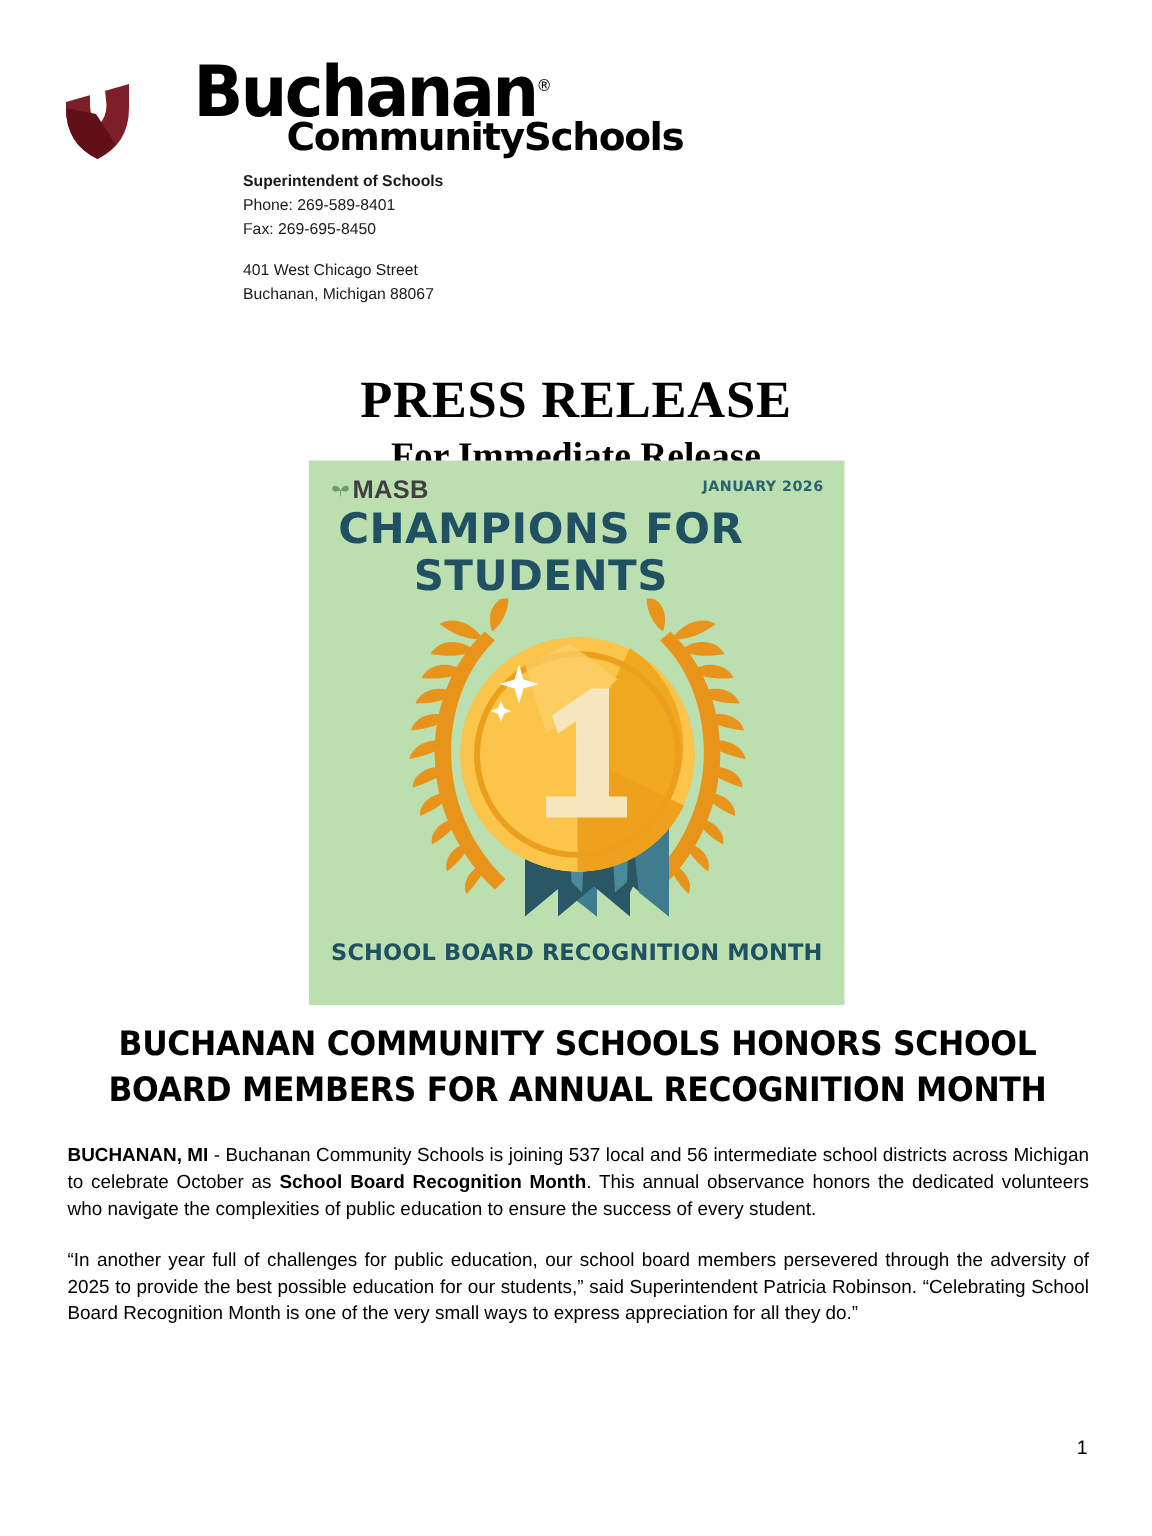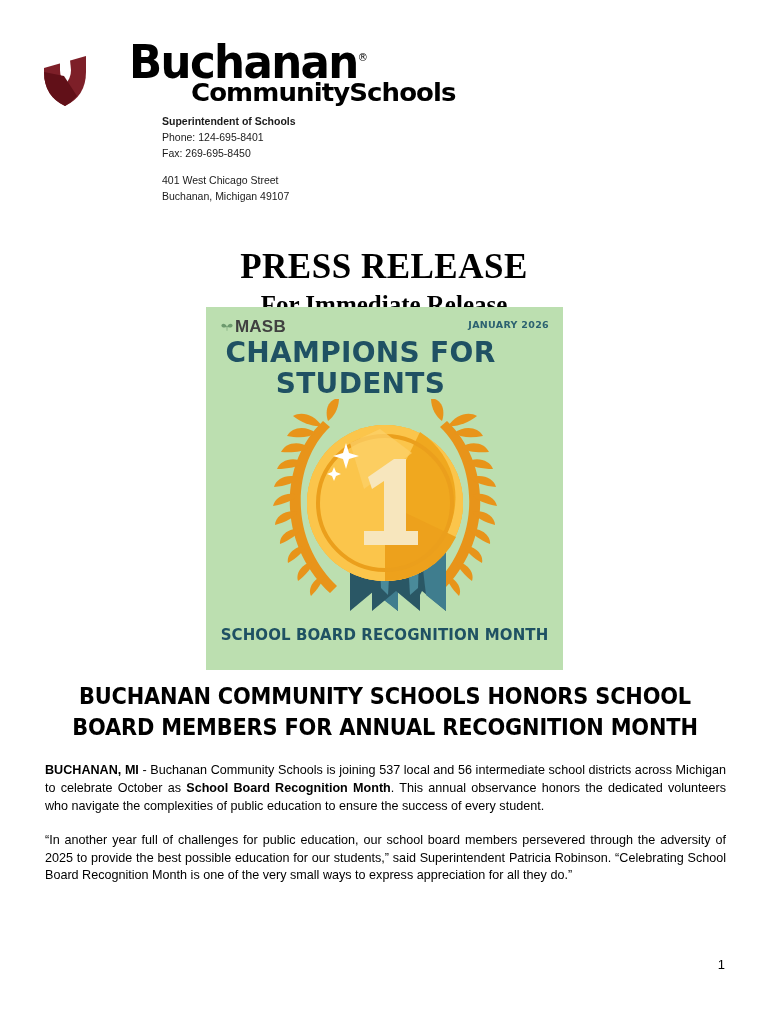--- a/index.html
+++ b/index.html
@@ -264,25 +264,25 @@
       </div>
       <div class="logo-wordmark">
         <span class="wm-top"><span>Buchanan</span><span class="wm-reg">®</span></span>
         <span class="wm-bottom">CommunitySchools</span>
       </div>
     </div>
   </div>
 
   <div class="contact-block">
     <div class="sup-title">Superintendent of Schools</div>
-    <div>Phone:  124-695-8401</div>
+    <div>Phone:  269-589-8401</div>
     <div>Fax:  269-695-8450</div>
     <div class="gap"></div>
     <div>401 West Chicago Street</div>
-    <div>Buchanan, Michigan 49107</div>
+    <div>Buchanan, Michigan 88067</div>
   </div>
 
   <div class="title-block">
     <div class="pr-title">PRESS RELEASE</div>
     <div class="pr-sub">For Immediate Release</div>
     <div class="pr-date">January 9, 2026</div>
   </div>
 
   <div class="masb-card">
 

